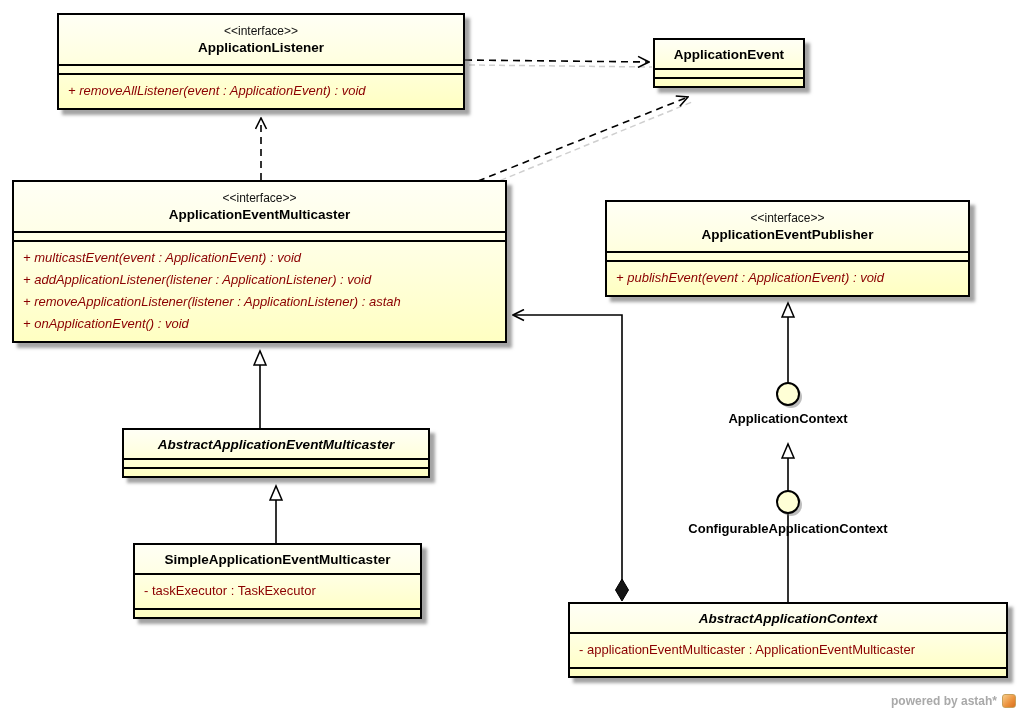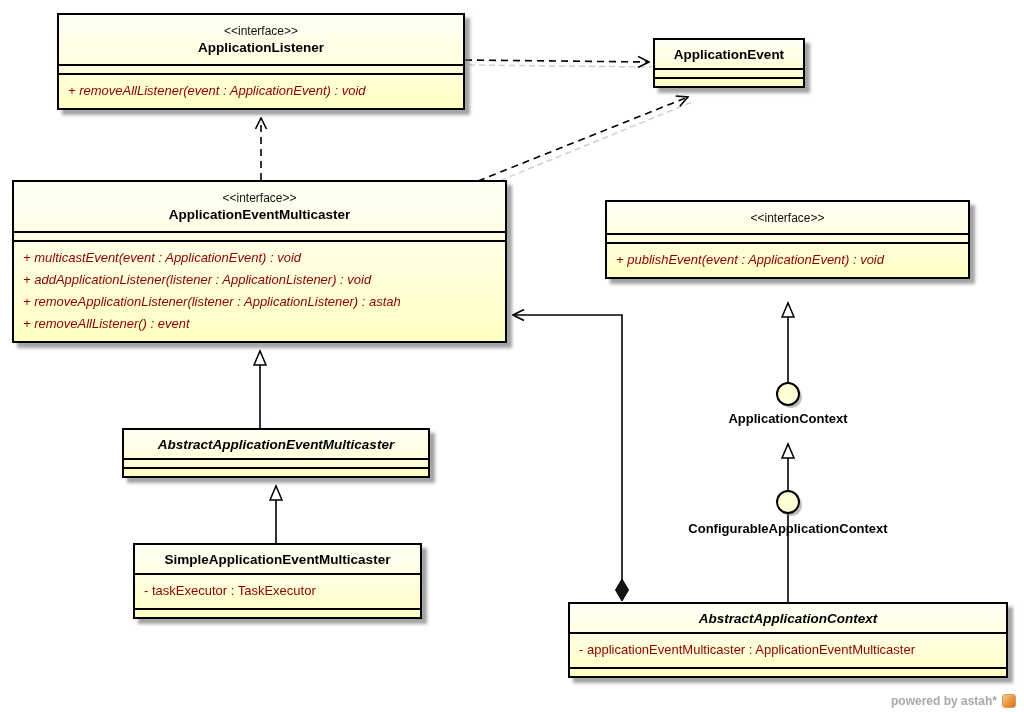--- a/index.html
+++ b/index.html
@@ -101,27 +101,28 @@
   <div class="uml-class" style="left:12px; top:180px; width:495px;">
     <div class="hdr">
       <div class="stereo">&lt;&lt;interface&gt;&gt;</div>
       <div class="cname">ApplicationEventMulticaster</div>
     </div>
     <div class="comp empty"></div>
     <div class="comp members">
       <div class="member it">+ multicastEvent(event : ApplicationEvent) : void</div>
       <div class="member it">+ addApplicationListener(listener : ApplicationListener) : void</div>
       <div class="member it">+ removeApplicationListener(listener : ApplicationListener) : astah</div>
-      <div class="member it">+ removeAllListener() : event</div>
+      <div class="member it">+ onApplicationEvent() : void</div>
     </div>
   </div>
 
   <div class="uml-class" style="left:605px; top:200px; width:365px;">
     <div class="hdr">
       <div class="stereo">&lt;&lt;interface&gt;&gt;</div>
+      <div class="cname">ApplicationEventPublisher</div>
     </div>
     <div class="comp empty"></div>
     <div class="comp members">
       <div class="member it">+ publishEvent(event : ApplicationEvent) : void</div>
     </div>
   </div>
 
   <div class="uml-class abstract" style="left:122px; top:428px; width:308px;">
     <div class="hdr noster">
       <div class="cname">AbstractApplicationEventMulticaster</div>

